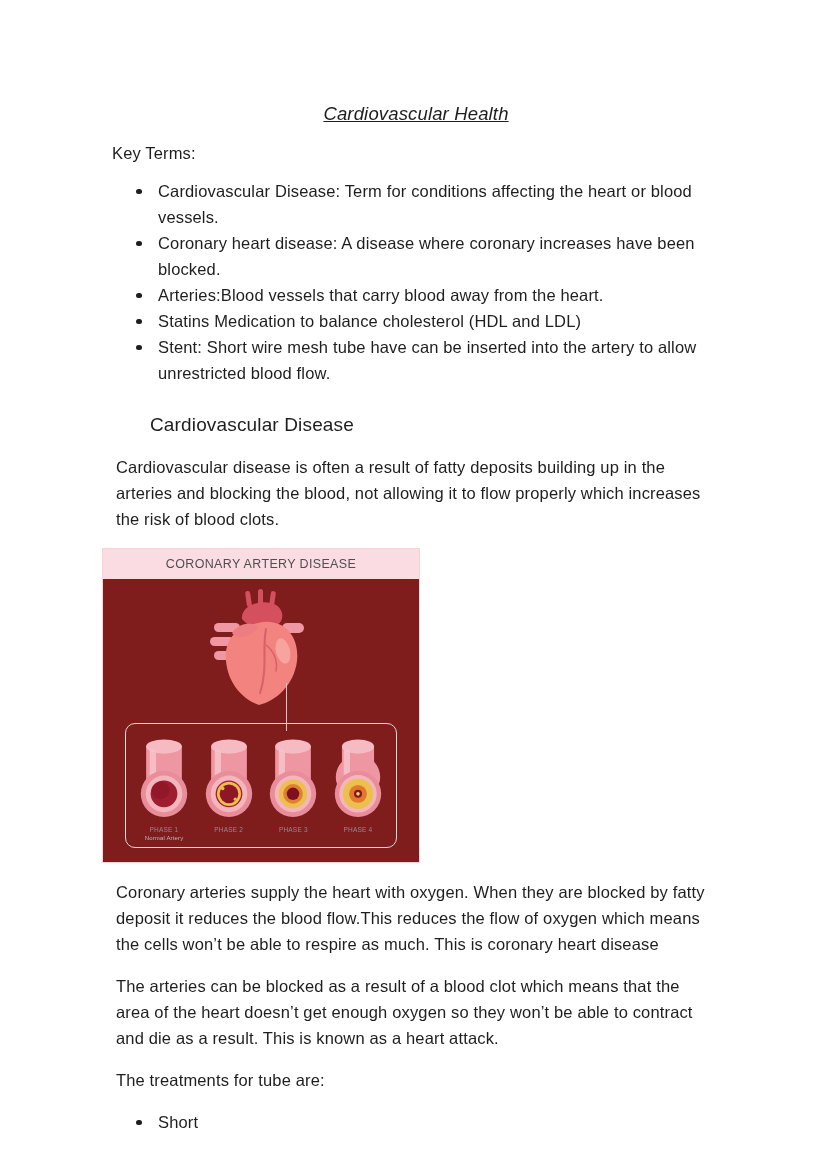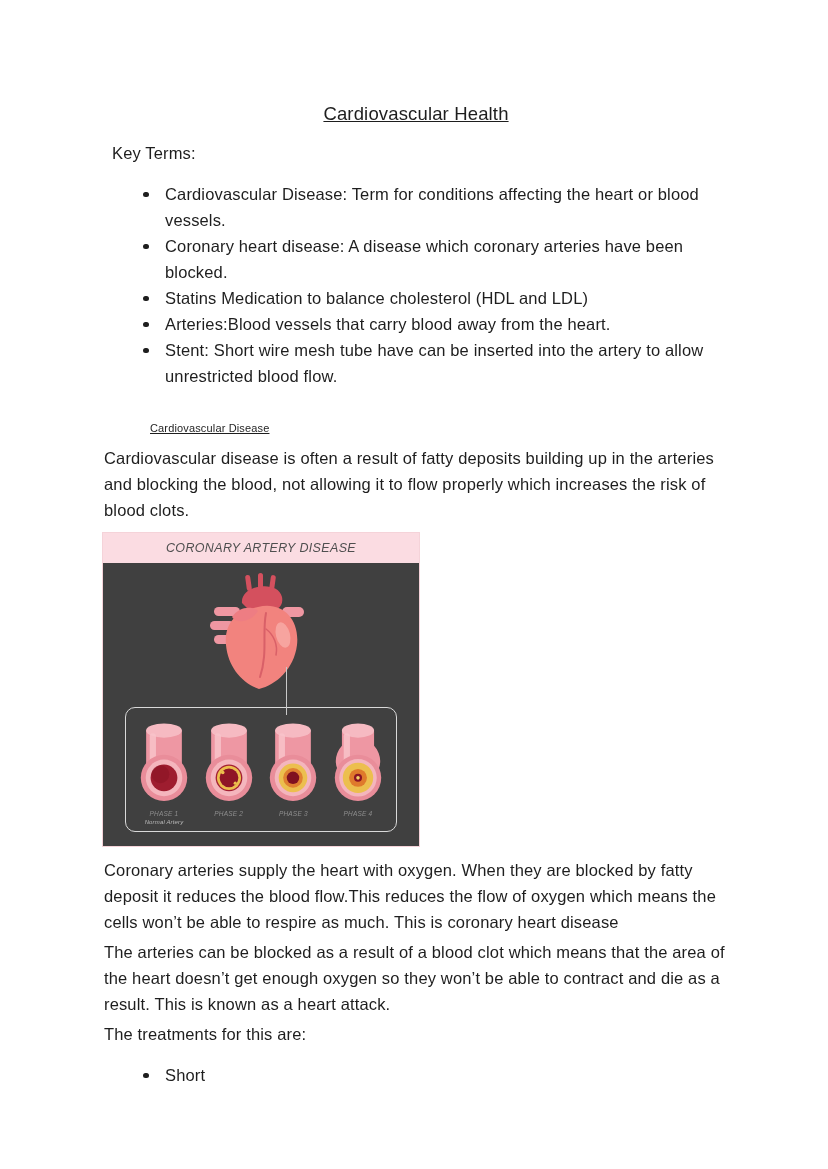--- a/index.html
+++ b/index.html
@@ -8,37 +8,37 @@
     position: relative; width: 828px; height: 1169px; background: #ffffff;
     font-family: "Liberation Sans", "DejaVu Sans", sans-serif;
     color: #1e1e1e; overflow: hidden;
   }
   .content {
     position: absolute; left: 100px; top: 100px; width: 632px;
     font-size: 16.5px; line-height: 26px; letter-spacing: 0.15px;
   }
   .title {
     margin: 0; font-size: 18.5px; font-weight: normal; text-align: center;
-    text-decoration: underline; line-height: 28px;
+    text-decoration: underline; line-height: 28px; font-style: italic;
   }
   .kt-heading { margin: 12px; }
-  ul.bullets { margin: 15px; padding: 0 0 0 50px; list-style: none; }
+  ul.bullets { margin: 8px; padding: 0 0 0 50px; list-style: none; }
   ul.bullets li { position: relative; }
   ul.bullets li::before {
     content: ""; position: absolute; left: -22px; top: 10.5px;
     width: 5.5px; height: 5.5px; border-radius: 50%; background: #1e1e1e;
   }
   .subheading {
-    margin: 26px 0 0 50px; font-size: 11px; font-weight: normal;
-    text-decoration: underline; line-height: 26px;
+    margin: 26px 0 0 50px; font-size: 19px; font-weight: normal;
+    line-height: 26px;
   }
-  p { margin: 4px; }
+  p { margin: 16px; }
 
   
-  .figure { margin: 9px 0 10px 2px; width: 318px; border: 1px solid #f5d3d9; background: #404040; font-style: italic; }
+  .figure { margin: 9px 0 10px 2px; width: 318px; border: 1px solid #f5d3d9; background: #7f1d1d; }
   .fig-header {
     background: #fbdce2; color: #4f4f4f; font-size: 12.5px; line-height: 30px;
     text-align: center; letter-spacing: 0.35px;
   }
   .fig-body { position: relative; padding: 10px 0 14px; }
   .heart-wrap { display: flex; justify-content: center; }
   .callout-line { position: absolute; left: 183px; top: 104px; width: 1px; height: 48px; background: #c9c9c9; }
   .phase-box {
     margin: 14px auto 0; width: 272px; border: 1px solid #d9d9d9; border-radius: 10px;
     display: flex; justify-content: space-between; padding: 9px 10px 5px;
@@ -52,23 +52,23 @@
 
 <div class="page">
   <div class="content">
 
     <h1 class="title">Cardiovascular Health</h1>
 
     <p class="kt-heading">Key Terms:</p>
 
     <ul class="bullets">
       <li>Cardiovascular Disease: Term for conditions affecting the heart or blood vessels.</li>
-      <li>Coronary heart disease: A disease which coronary arteries have been blocked.</li>
+      <li>Coronary heart disease: A disease where coronary increases have been blocked.</li>
+      <li>Arteries:Blood vessels that carry blood away from the heart.</li>
       <li>Statins Medication to balance cholesterol (HDL and LDL)</li>
-      <li>Arteries:Blood vessels that carry blood away from the heart.</li>
       <li>Stent: Short wire mesh tube have can be inserted into the artery to allow unrestricted blood flow.</li>
     </ul>
 
     <h2 class="subheading">Cardiovascular Disease</h2>
 
     <p>Cardiovascular disease is often a result of fatty deposits building up in the arteries and blocking the blood, not allowing it to flow properly which increases the risk of blood clots.</p>
 
     <figure class="figure" style="margin-left:2px;">
       <div class="fig-header">CORONARY ARTERY DISEASE</div>
       <div class="fig-body">
@@ -164,20 +164,20 @@
             <div class="phase-label">PHASE 4</div>
             <div class="phase-sublabel"></div>
           </div>
 
         </div>
       </div>
     </figure>
 
     <p>Coronary arteries supply the heart with oxygen. When they are blocked by fatty deposit it reduces the blood flow.This reduces the flow of oxygen which means the cells won’t be able to respire as much. This is coronary heart disease</p>
     <p>The arteries can be blocked as a result of a blood clot which means that the area of the heart doesn’t get enough oxygen so they won’t be able to contract and die as a result. This is known as a heart attack.</p>
-    <p>The treatments for this are:</p>
+    <p>The treatments for tube are:</p>
 
     <ul class="bullets">
       <li>Short</li>
     </ul>
 
   </div>
 </div>
 
 </body></html>

